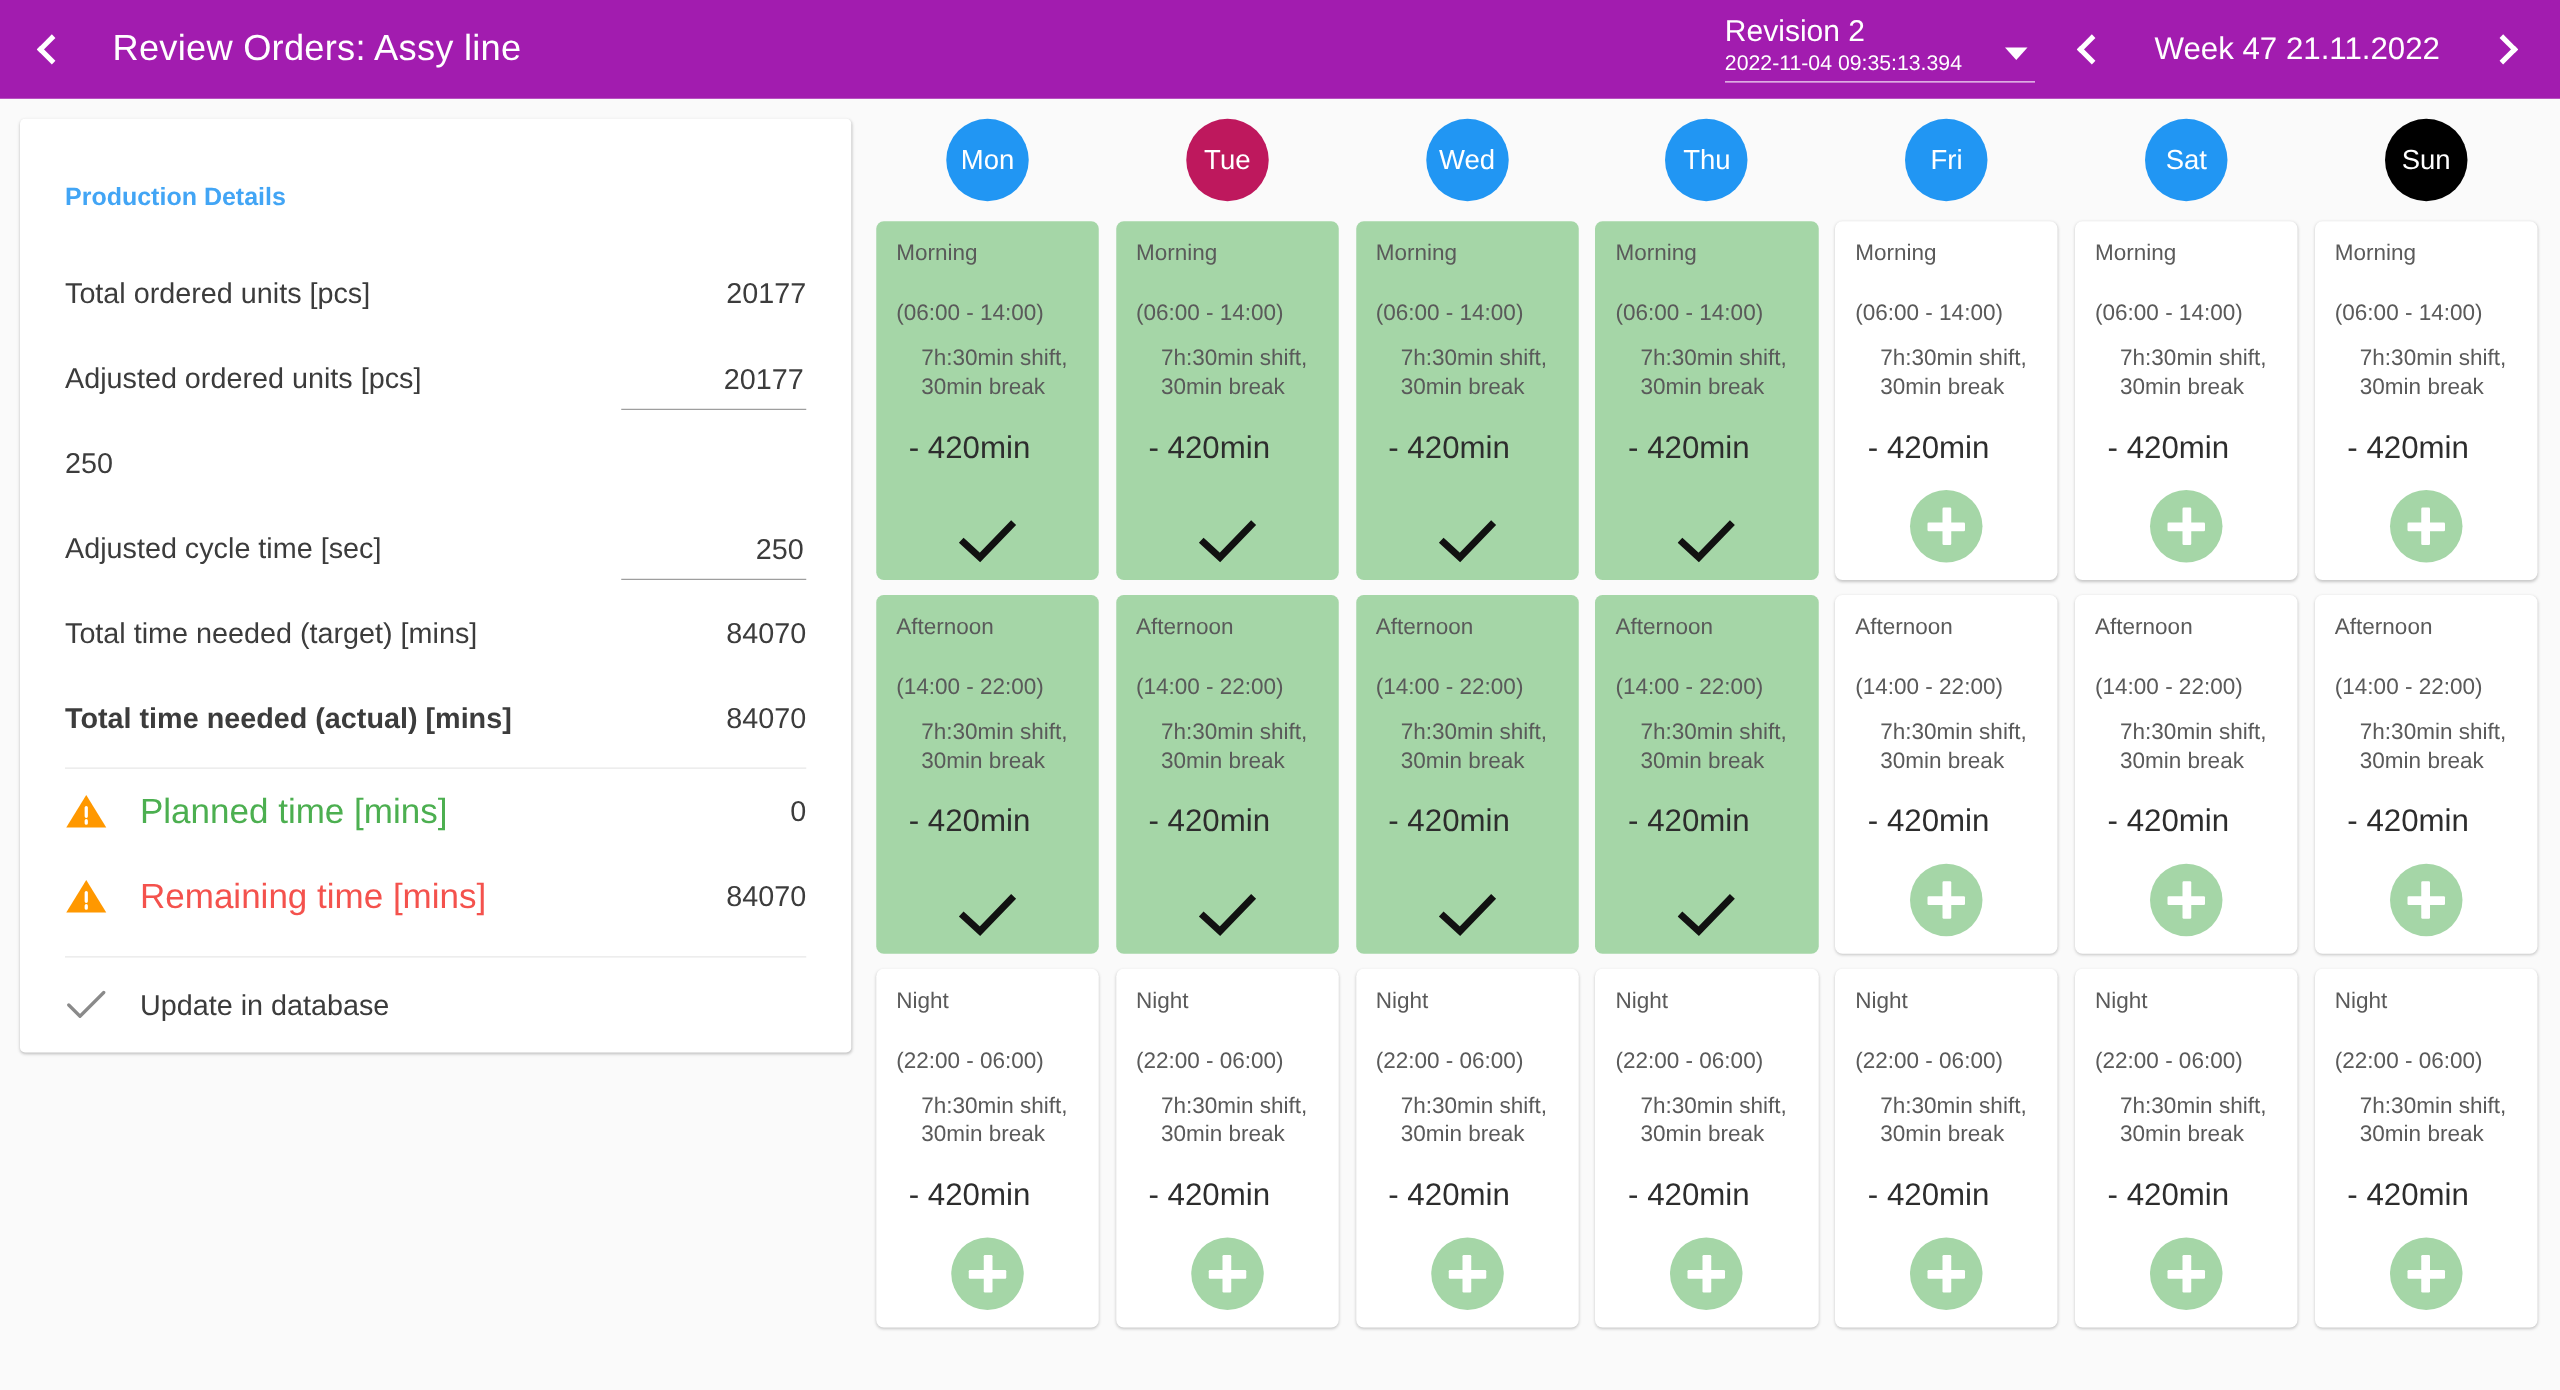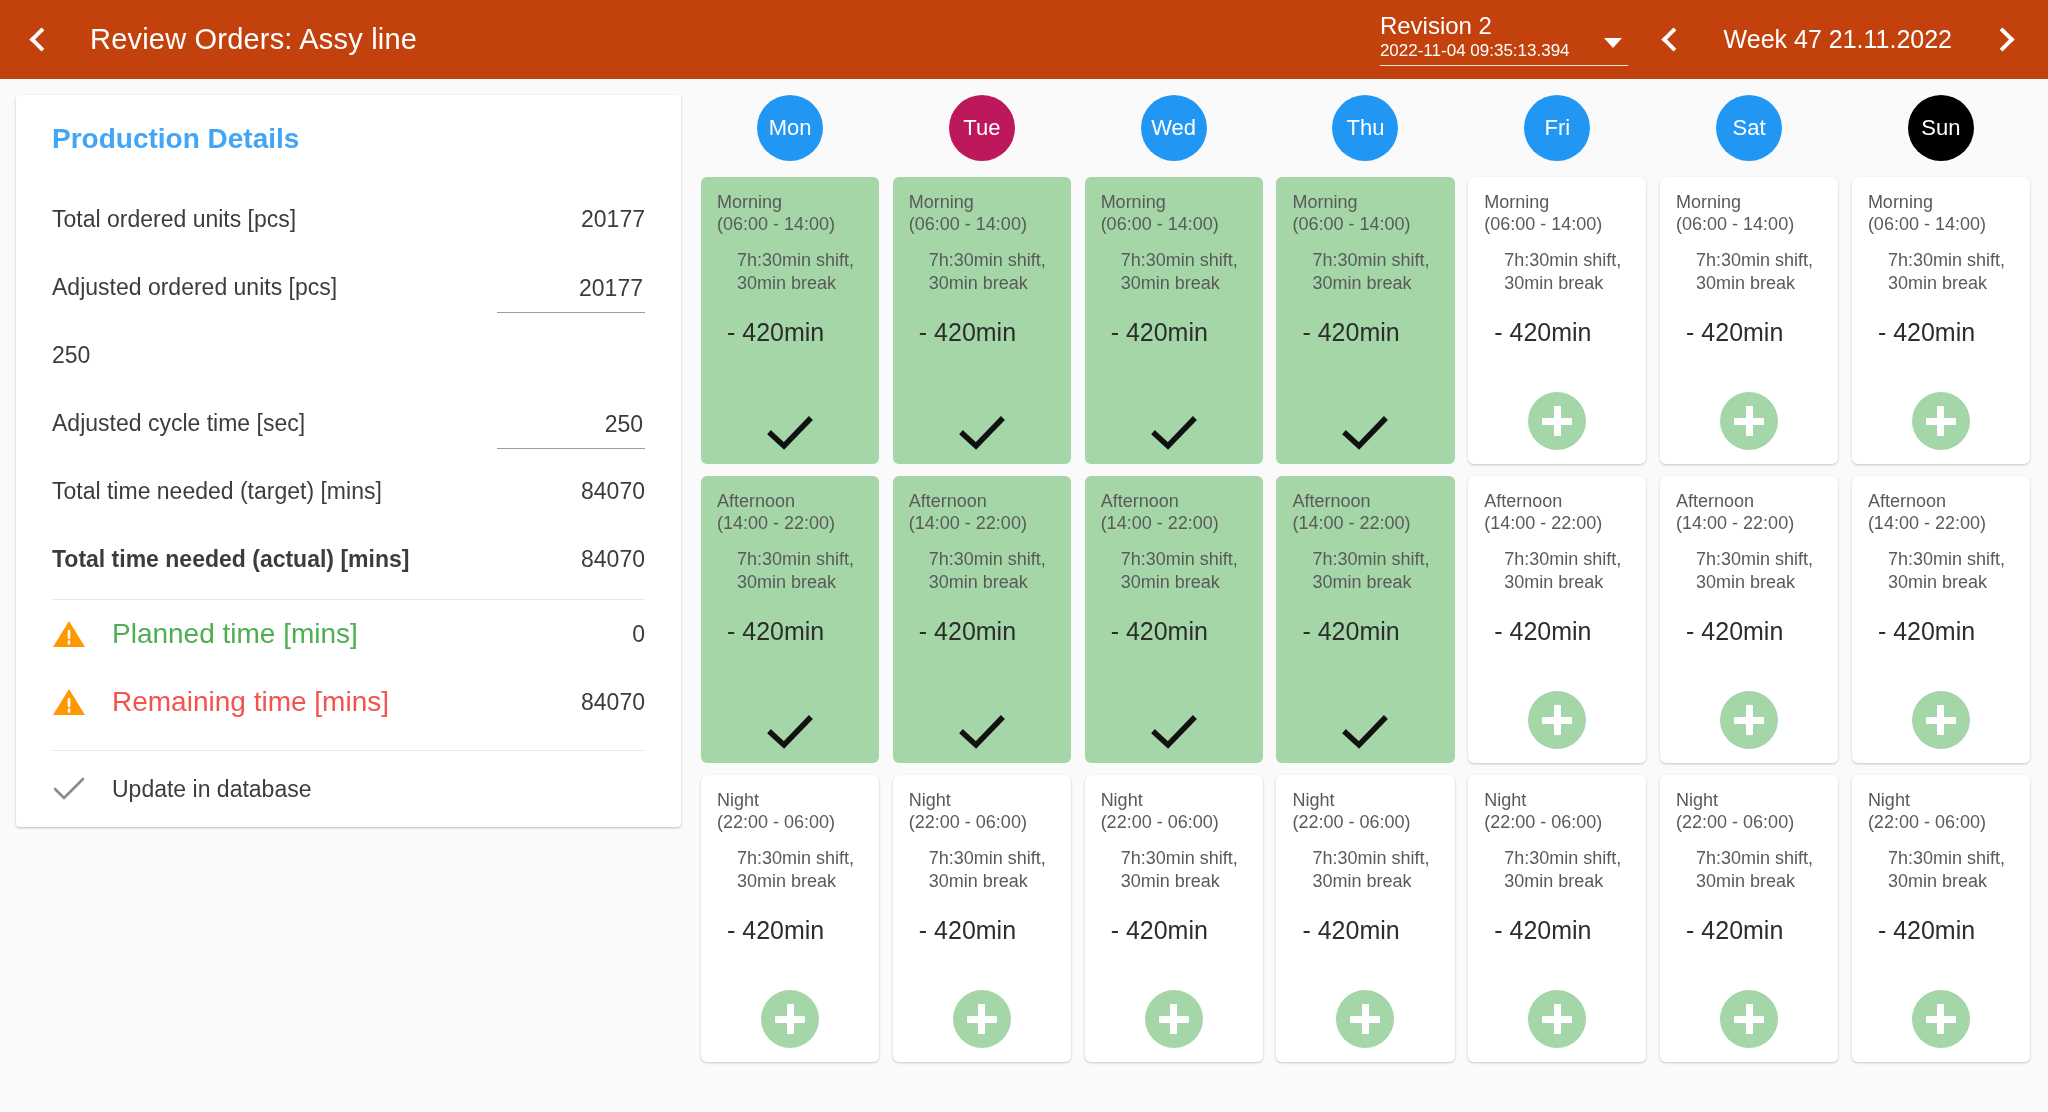--- a/index.html
+++ b/index.html
@@ -8,21 +8,21 @@
     width: 2048px;
     height: 1112px;
     background: #fafafa;
     font-family: "Liberation Sans", sans-serif;
     overflow: hidden;
   }
 
   
   .appbar {
     height: 79px;
-    background: #c2410c;
+    background: #a21caf;
     display: flex;
     align-items: center;
     padding: 0 0 0 18px;
     color: #ffffff;
     position: relative;
   }
   .back-btn {
     width: 46px; height: 46px;
     display: flex; align-items: center; justify-content: center;
     cursor: pointer;
@@ -111,23 +111,24 @@
     width: 665px;
     margin-left: 16px;
     background: #ffffff;
     border-radius: 4px;
     box-shadow: 0 1px 3px rgba(0,0,0,.16), 0 1px 2px rgba(0,0,0,.10);
     padding: 22px 0 0 0;
     flex: 0 0 auto;
   }
   .details-title {
     color: #42a5f5;
-    font-size: 28px;
+    font-size: 20px;
     font-weight: 700;
     padding: 6px 36px 0 36px;
+    margin-top: 24px;
   }
   .rows { padding: 22px 36px 0 36px; }
 
   .row {
     display: flex;
     align-items: flex-end;
     justify-content: space-between;
     height: 68px;
   }
   .row-label {
@@ -236,20 +237,21 @@
     font-size: 18px;
     color: #5a5a5a;
     line-height: 1.22;
     white-space: nowrap;
   }
   .shift-range {
     font-size: 18px;
     color: #5a5a5a;
     line-height: 1.22;
     white-space: nowrap;
+    margin-top: 26px;
   }
   .shift-desc {
     font-size: 18px;
     color: #5a5a5a;
     line-height: 1.3;
     margin-top: 13px;
     margin-left: 20px;
   }
   .shift-dur {
     font-size: 25px;

